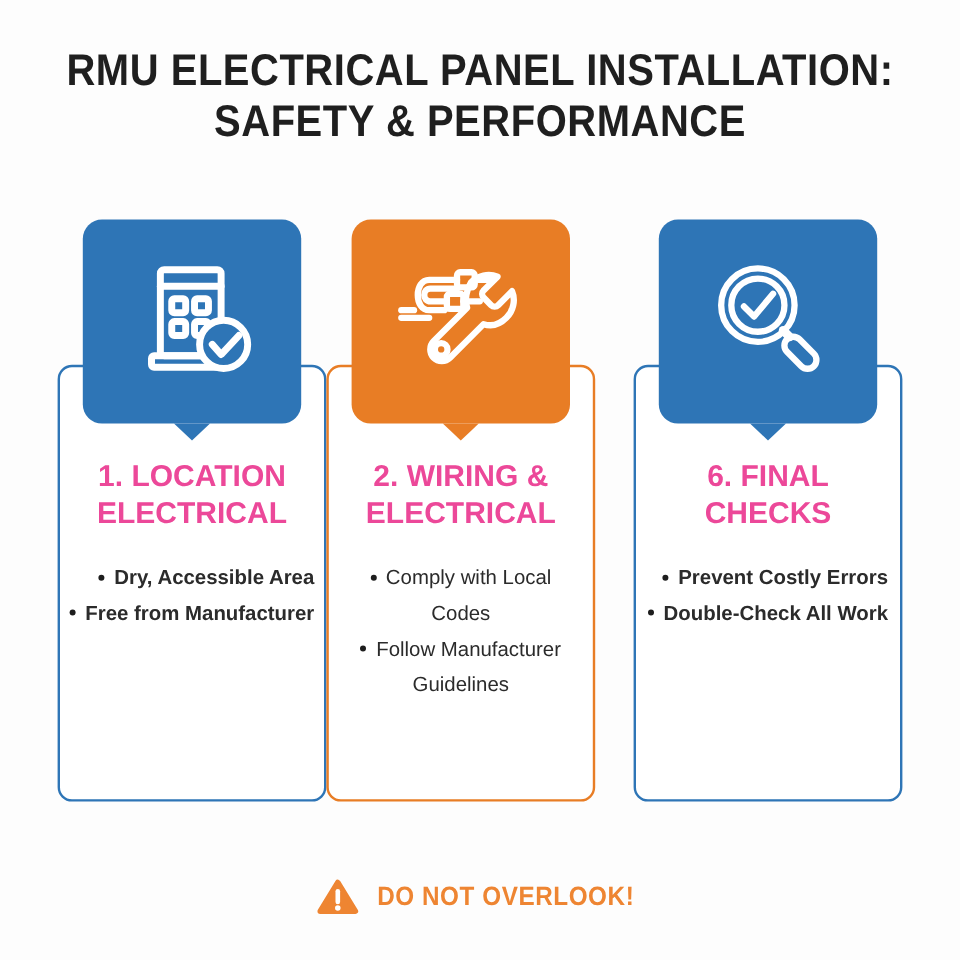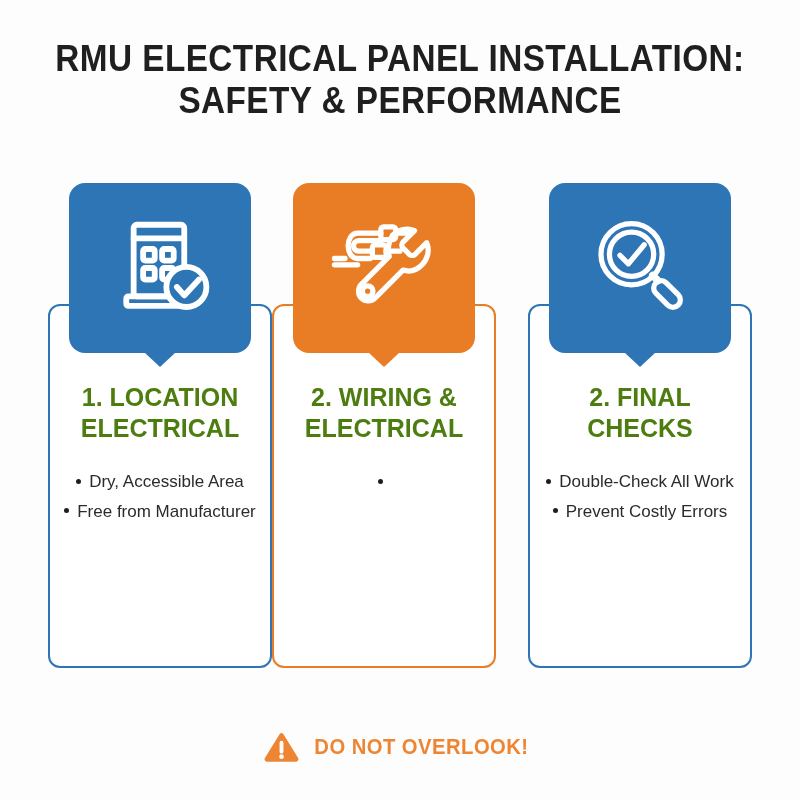--- a/index.html
+++ b/index.html
@@ -42,28 +42,28 @@
   .iconbox.blue{background:var(--blue);}
   .iconbox.orange{background:var(--orange);}
   .iconbox::after{
     content:"";position:absolute;top:100%;left:50%;transform:translateX(-50%);
     width:0;height:0;border-left:15px solid transparent;border-right:15px solid transparent;
     border-top:14px solid var(--blue);
   }
   .iconbox.orange::after{border-top-color:var(--orange);}
   .card-title{
     margin:76px 6px 0;text-align:center;
-    font-size:25px;line-height:1.22;font-weight:bold;color:#4d7c0f;
+    font-size:25px;line-height:1.22;font-weight:bold;color:#ec4899;
   }
   .card-title span{display:block;}
   .bullets{
     margin:24px auto 0;padding:0;list-style:none;
     font-size:17px;line-height:1.75;color:var(--body-ink);
   }
-  .bullets.left{width:fit-content;text-align:center;}
+  .bullets.left{width:fit-content;text-align:right;font-weight:bold;}
   .bullets.center{max-width:200px;text-align:center;}
   .bullets li{display:block;}
   .dot{
     display:inline-block;width:5px;height:5px;border-radius:50%;
     background:#1d1d1d;vertical-align:middle;margin:0 8px 3px 0;
   }
   
   .warning{
     position:absolute;top:726px;left:0;width:800px;height:42px;
     display:flex;align-items:center;justify-content:center;gap:5px;
@@ -124,41 +124,42 @@
 
         <path d="M63 24 C68.5 18.5 77 16.5 84 19.5 L73 30.5 C71.5 32 71.5 34.5 73 36 L79 42 C80.5 43.5 83 43.5 84.5 42 L95.5 31 C98.5 38 96.5 46.5 91 52 C85.5 57.5 79 59 73 57 L46.5 83.5 C43 87 37 87 33.5 83.5 C30 80 30 74 33.5 70.5 L60 44 C58 38 59.5 29.5 63 24 Z"></path>
         <circle cx="39.5" cy="77" r="5"></circle>
       </svg>
     </div>
     <h2 class="card-title">
       <span>2. WIRING &amp;</span>
       <span>ELECTRICAL</span>
     </h2>
     <ul class="bullets center">
-      <li><span class="dot"></span></li>
+      <li><span class="dot"></span><span>Comply with Local Codes</span></li>
+      <li><span class="dot"></span><span>Follow Manufacturer Guidelines</span></li>
     </ul>
   </article>
 
   <article class="card c3">
     <div class="iconbox blue">
       <svg class="icon-svg" width="116" height="116" viewBox="0 0 110 110" fill="none" stroke="#ffffff" stroke-width="5" stroke-linecap="round" stroke-linejoin="round">
         <circle cx="47" cy="42" r="29"></circle>
         <circle cx="47" cy="42" r="21"></circle>
         <path d="M36 43 L44 51 L59 33"></path>
         <path d="M67 62 L72 67" stroke-width="7"></path>
         <rect x="70" y="62" width="30" height="14" rx="7" transform="rotate(45 70 69)"></rect>
       </svg>
     </div>
     <h2 class="card-title">
-      <span>2. FINAL</span>
+      <span>6. FINAL</span>
       <span>CHECKS</span>
     </h2>
     <ul class="bullets left">
+      <li><span class="dot"></span><span>Prevent Costly Errors</span></li>
       <li><span class="dot"></span><span>Double-Check All Work</span></li>
-      <li><span class="dot"></span><span>Prevent Costly Errors</span></li>
     </ul>
   </article>
 
   <footer class="warning">
     <svg class="icon-svg" width="37" height="34" viewBox="0 0 48 44">
       <path d="M24 7 L43 38 H5 Z" fill="#EE8532" stroke="#EE8532" stroke-width="6" stroke-linejoin="round"></path>
       <path d="M24 16.5 L24 28" stroke="#ffffff" stroke-width="5" stroke-linecap="round"></path>
       <circle cx="24" cy="34.5" r="3" fill="#ffffff"></circle>
     </svg>
     <span class="warning-text">DO NOT OVERLOOK!</span>

